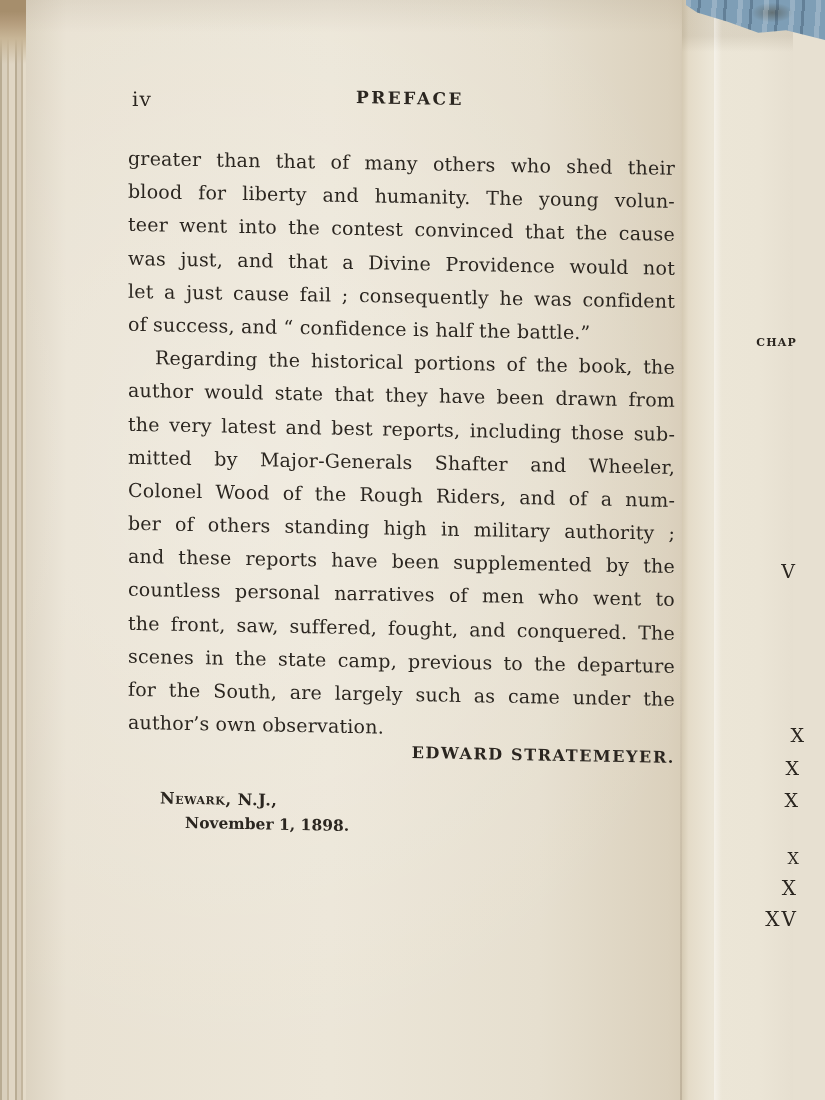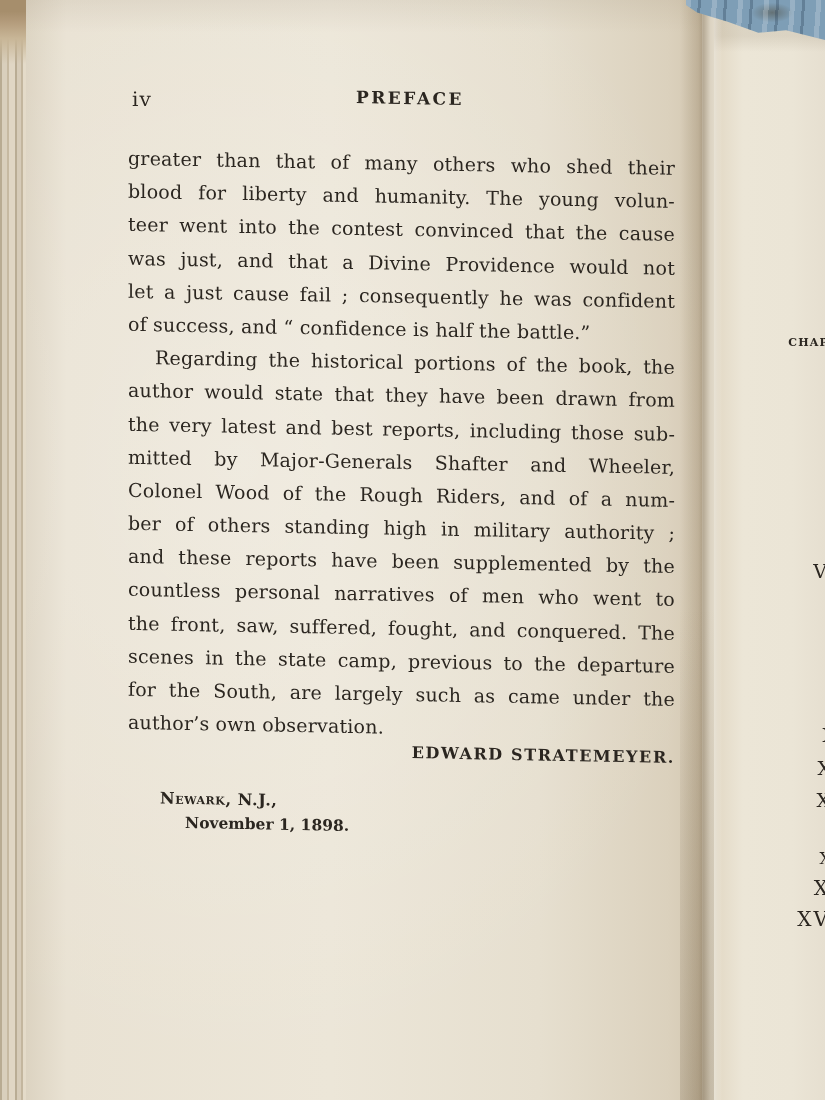--- a/index.html
+++ b/index.html
@@ -63,21 +63,21 @@
   .date-line{position:absolute;left:159px;top:810px;font-size:15.5px;font-weight:bold;}
   
   .gutter{
     position:absolute;left:680px;top:0;width:38px;height:1100px;
     background:
       linear-gradient(180deg, rgba(110,92,64,0) 0 55%, rgba(110,92,64,.22) 100%),
       linear-gradient(90deg, rgba(145,126,96,0) 0, rgba(142,122,92,.30) 48%, rgba(118,99,70,.42) 62%, rgba(150,132,102,.14) 80%, rgba(150,132,102,0) 100%);
   }
   
   .right-page{
-    position:absolute;left:714px;top:0;width:111px;height:1100px;
+    position:absolute;left:682px;top:0;width:111px;height:1100px;
     background:
       linear-gradient(180deg, rgba(120,104,78,.14) 0 36px, rgba(120,104,78,0) 52px),
       linear-gradient(90deg,#d5cab3 0,#e4dbc8 6%,#ece6d7 26%,#ebe5d6 70%,#e6dfd0 100%);
     color:var(--ink,#2b2620);
   }
   .right-page-curl{
     position:absolute;left:714px;top:0;width:8px;height:1100px;
     background:linear-gradient(90deg, rgba(255,255,255,.45), rgba(255,255,255,0));
   }
   .contents-header-fragment{

